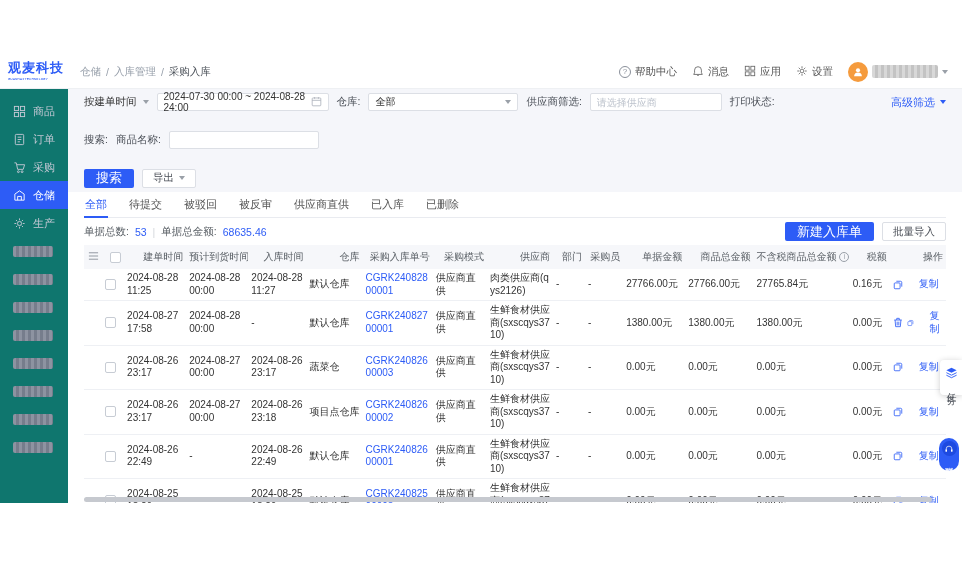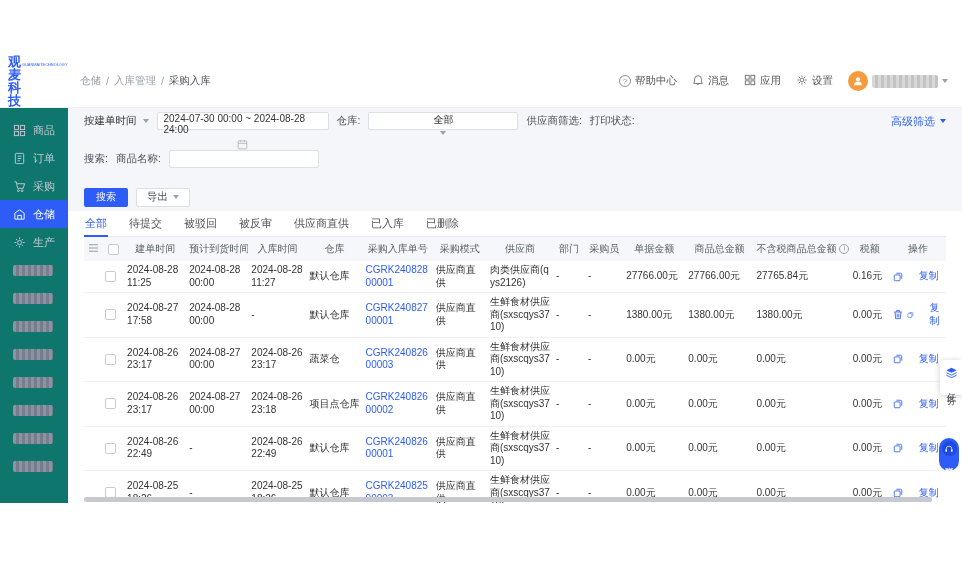--- a/index.html
+++ b/index.html
@@ -5,21 +5,21 @@
   * { box-sizing: border-box; margin: 0; padding: 0; }
   html,body { width: 962px; height: 563px; background: #fff; overflow: hidden;
     font-family: "Liberation Sans", "DejaVu Sans", sans-serif; }
   .app { position: absolute; top: 55px; left: 0; width: 962px; height: 448px;
     background: #fff; overflow: hidden; display: flex; flex-direction: column;
     font-size: 11px; color: #333; }
 
   
   .topbar { flex: 0 0 34px; display: flex; align-items: center; padding: 0 14px 0 8px;
     border-bottom: 1px solid #eef0f3; background: #fff; }
-  .logo { width: 62px; display: flex; flex-direction: row; line-height: 1; }
+  .logo { width: 62px; display: flex; flex-direction: column; line-height: 1; font-family: Liberation Mono, monospace; }
   .logo .cn { color: #2d5cf6; font-weight: bold; font-size: 13px; letter-spacing: 1px; }
   .logo .en { color: #2d5cf6; font-size: 5px; transform: scale(.78); transform-origin: left center; margin-top: 2px; white-space: nowrap; }
   .breadcrumb { margin-left: 10px; color: #98a0ab; font-size: 10.5px; display: flex; gap: 5px; align-items: center; }
   .breadcrumb .cur { color: #4a5058; }
   .topbar-right { margin-left: auto; display: flex; align-items: center; gap: 15px; color: #555; font-size: 10.5px; }
   .tb-item { display: flex; align-items: center; gap: 4px; cursor: pointer; }
   .qicon { width: 12px; height: 12px; border: 1px solid #8a909a; border-radius: 50%;
     font-size: 8px; display: inline-flex; align-items: center; justify-content: center; color: #8a909a; }
   .avatar { width: 20px; height: 20px; border-radius: 50%; background: #f59b3d;
     display: inline-flex; align-items: center; justify-content: center; overflow: hidden; }
@@ -41,46 +41,46 @@
   .main { flex: 1; display: flex; flex-direction: column; min-width: 0; background: #fff; }
 
   
   .filterbar { background: #f5f6fa; padding: 4px 16px 5px; }
   .frow { display: flex; align-items: center; gap: 8px; height: 18px; margin-top: 20px; }
   .frow:first-child { margin-top: 0; }
   .flabel { color: #4a4f57; font-size: 10.5px; white-space: nowrap; }
   .fselect-bare { display: inline-flex; align-items: center; gap: 6px; cursor: pointer; color: #333; font-size: 10.5px; }
   .fcontrol { background: #fff; border: 1px solid #dcdfe5; border-radius: 2px; height: 18px;
     display: inline-flex; align-items: center; padding: 0 6px; font-size: 10px; color: #333; gap: 4px; }
-  .fcontrol.between { justify-content: space-between; flex-direction: column; }
+  .fcontrol.between { justify-content: space-between; }
   input.fcontrol { outline: none; }
   input.fcontrol::placeholder { color: #bcc2cc; }
   .w170 { width: 172px; } .w150 { width: 150px; } .w140 { width: 140px; } .w130 { width: 132px; } .w180 { width: 180px; }
   .adv { margin-left: auto; color: #2d5cf6; display: inline-flex; gap: 5px; align-items: center; cursor: pointer; }
   .adv .caret { border-top-color: #2d5cf6; }
   .btn-primary { background: #2d5cf6; color: #fff; border: none; border-radius: 2px; height: 19px;
-    padding: 0 12px; font-size: 10px; cursor: pointer; }
+    padding: 0 12px; font-size: 13px; cursor: pointer; }
   .btn-plain { background: #fff; border: 1px solid #dcdfe5; color: #4a4f57; border-radius: 2px;
     height: 19px; padding: 0 10px; font-size: 10.5px; display: inline-flex; align-items: center; gap: 5px; cursor: pointer; }
 
   
   .content { flex: 1; padding: 0 16px; display: flex; flex-direction: column; min-height: 0; background: #fff; }
   .tabs { display: flex; gap: 20px; border-bottom: 1px solid #e9ebf0; flex: 0 0 24px; align-items: stretch; }
   .tab { padding: 5px 1px; font-size: 11px; color: #555; cursor: pointer; position: relative; white-space: nowrap; }
   .tab.active { color: #2d5cf6; }
   .tab.active::after { content: ''; position: absolute; left: 0; right: 0; bottom: -1px; height: 2px; background: #2d5cf6; }
   .summary { flex: 0 0 27px; display: flex; align-items: center; gap: 6px; color: #5a6066; font-size: 10.5px; }
   .summary .num { color: #2d5cf6; }
   .summary .div { color: #d4d7dc; }
   .summary-actions { margin-left: auto; display: flex; gap: 8px; }
 
   
   .table-wrap { flex: 1; min-height: 0; position: relative; overflow: hidden; }
   table { width: 100%; border-collapse: collapse; table-layout: fixed; font-size: 10px; color: #333; }
-  thead th { background: #f6f7fa; font-weight: normal; color: #5a6066; text-align: center;
+  thead th { background: #f6f7fa; font-weight: normal; color: #5a6066; text-align: right;
     padding: 5px 3px; white-space: nowrap; overflow: hidden; }
   tbody td { padding: 3px 3px; border-bottom: 1px solid #eef0f4; line-height: 1.25; vertical-align: middle; height: 28px; }
   .c-date { overflow-wrap: anywhere; }
   .c-order, .c-sup { word-break: break-all; }
   .link { color: #2d5cf6; cursor: pointer; }
   .cb { width: 11px; height: 11px; border: 1px solid #c7ccd4; border-radius: 2px; background: #fff;
     display: inline-block; cursor: pointer; vertical-align: middle; }
   .c-act .acts { display: flex; align-items: center; gap: 4px; }
   .act { display: inline-flex; align-items: center; gap: 16px; cursor: pointer; color: #2d5cf6; }
   .info-i { display: inline-flex; width: 10px; height: 10px; border: 1px solid #9aa0a8; border-radius: 50%;
@@ -247,20 +247,21 @@
                   <rect x="1.5" y="2.5" width="11" height="10" rx="1"></rect>
                   <path d="M1.5 5.5h11M4.5 1.5v2M9.5 1.5v2"></path>
                 </svg></span>
           </span>
           <span class="flabel">仓库:</span>
           <span class="fcontrol w150 between">
             <span>全部</span>
             <span class="caret"></span>
           </span>
           <span class="flabel">供应商筛选:</span>
+          <input class="fcontrol w130" placeholder="请选择供应商" style="">
           <span class="flabel">打印状态:</span>
           <span class="adv">
             <span>高级筛选</span>
             <span class="caret"></span>
           </span>
         </div>
         <div class="frow">
           <span class="flabel">搜索:</span>
           <span class="flabel">商品名称:</span>
           <input class="fcontrol w150" style="">
@@ -278,20 +279,33 @@
         <div class="tabs">
             <div class="tab active">全部</div>
             <div class="tab">待提交</div>
             <div class="tab">被驳回</div>
             <div class="tab">被反审</div>
             <div class="tab">供应商直供</div>
             <div class="tab">已入库</div>
             <div class="tab">已删除</div>
           </div>
 
+        <div class="summary">
+          <span>单据总数:</span>
+          <span class="num">53</span>
+          <span class="div">|</span>
+          <span>单据总金额:</span>
+          <span class="num">68635.46</span>
+          <span class="summary-actions">
+            <button class="btn-primary">新建入库单</button>
+            <span class="btn-plain">
+              <span>批量导入</span>
+            </span>
+          </span>
+        </div>
 
         <div class="table-wrap">
           <table>
             <colgroup>
                 <col style="width: 18px;">
                 <col style="width: 22px;">
                 <col style="width: 62px;">
                 <col style="width: 62px;">
                 <col style="width: 58px;">
                 <col style="width: 56px;">

